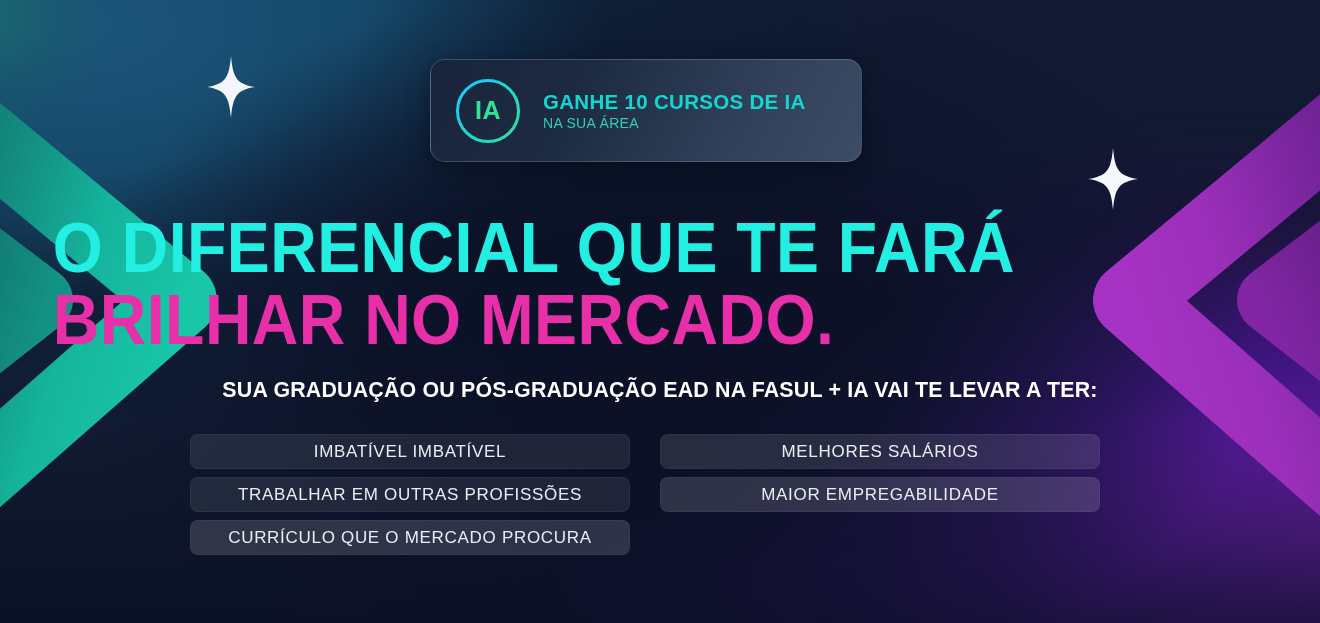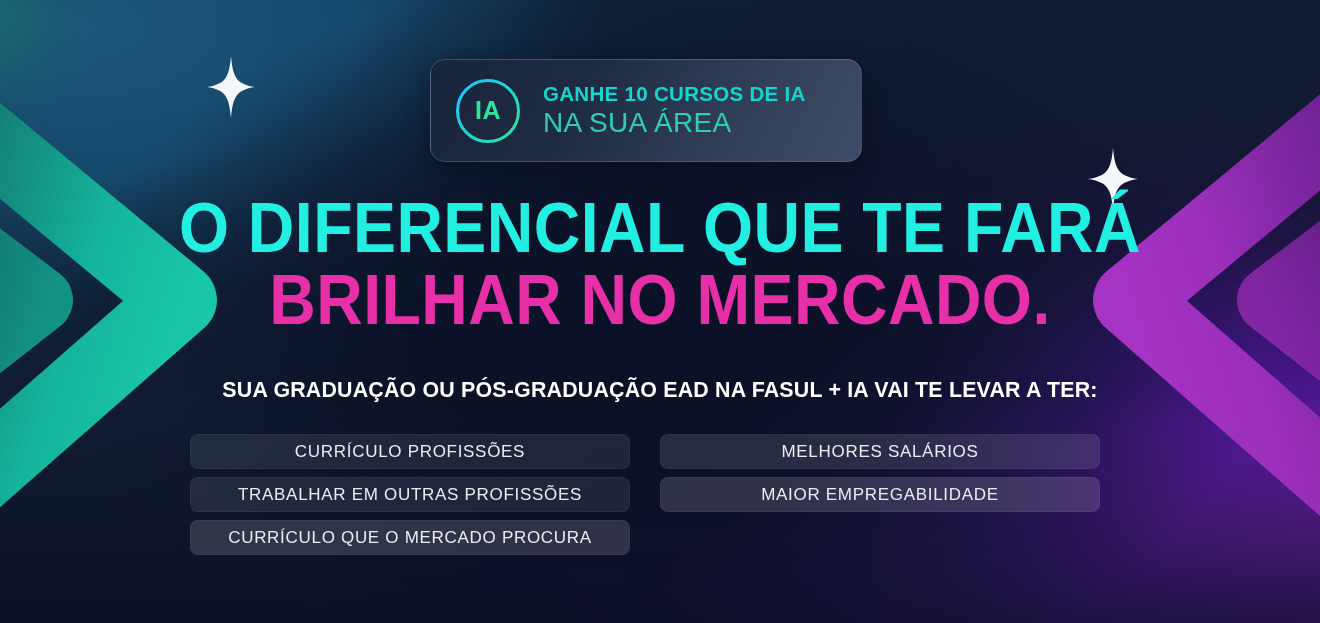--- a/index.html
+++ b/index.html
@@ -98,30 +98,29 @@
   }
   .badge-lines { display:flex; flex-direction:column; gap:1px; }
   .badge-l1 {
     font-size:20.5px; font-weight:700; letter-spacing:0.3px;
     color:#13d6cf;
     font-family:"Liberation Sans", sans-serif;
     white-space:nowrap;
     text-align:center;
   }
   .badge-l2 {
-    font-size:28px; font-weight:400; letter-spacing:0.3px;
+    font-size:14px; font-weight:400; letter-spacing:0.3px;
     color:#2fcfae;
     font-family:"Liberation Sans", sans-serif;
     white-space:nowrap;
   }
 
   
   .headline {
-    position:absolute; left:0; right:0; top:192px;
-    text-align:center;
+    position:absolute; left:0; right:0; top:212px;
   }
   .hl-line {
     font-family:"Liberation Sans Narrow", "Liberation Sans", sans-serif;
     font-weight:700;
     font-size:70px;
     line-height:72px;
     letter-spacing:0.5px;
     transform:scaleX(0.92);
     white-space:nowrap;
   }
@@ -268,20 +267,20 @@
   </div>
 
   <div class="headline">
     <div class="hl-line hl-1">O DIFERENCIAL QUE TE FARÁ</div>
     <div class="hl-line hl-2">BRILHAR NO MERCADO.</div>
   </div>
 
   <div class="subhead">SUA GRADUAÇÃO OU PÓS-GRADUAÇÃO EAD NA FASUL + IA VAI TE LEVAR A TER:</div>
 
   <div class="pills">
-    <div class="pill">CURRÍCULO PROFISSÕES</div>
+    <div class="pill">IMBATÍVEL IMBATÍVEL</div>
     <div class="pill lighter">MELHORES SALÁRIOS</div>
     <div class="pill">TRABALHAR EM OUTRAS PROFISSÕES</div>
     <div class="pill lightest">MAIOR EMPREGABILIDADE</div>
     <div class="pill lightest">CURRÍCULO QUE O MERCADO PROCURA</div>
   </div>
 
 </div>
 
 </body></html>

